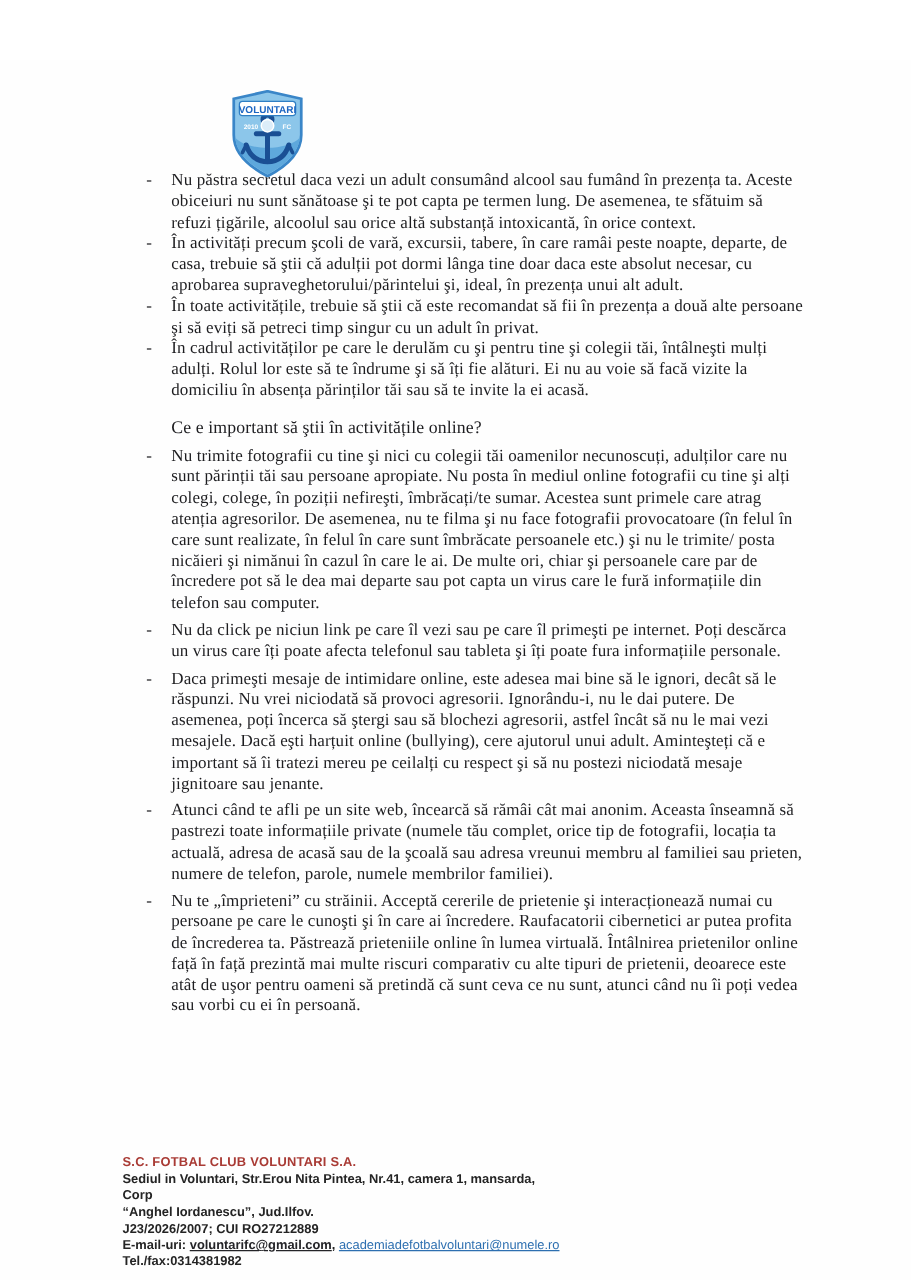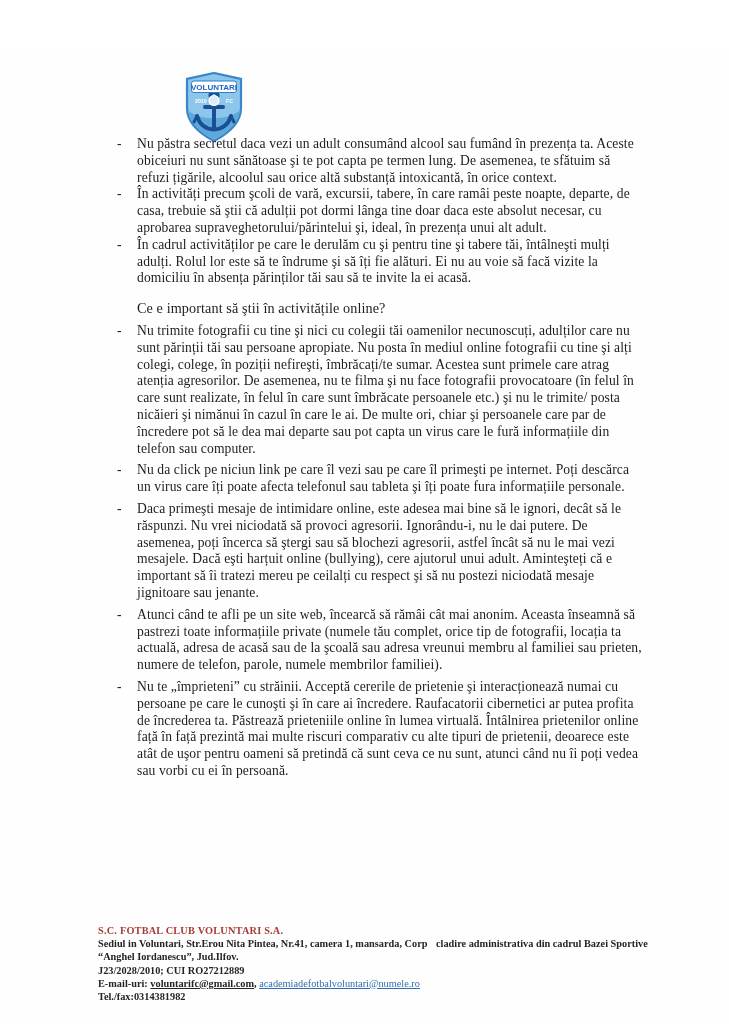--- a/index.html
+++ b/index.html
@@ -56,21 +56,21 @@
   }
   .closing {
     padding-left: 22px;
     margin-top: 13px;
   }
   .footer {
     position: absolute;
     left: 98px;
     top: 876px;
     width: 560px;
-    font-family: Liberation Serif, serif;
+    font-family: Liberation Sans, sans-serif;
     font-size: 10.3px;
     line-height: 13.2px;
     font-weight: bold;
     color: #242424;
   }
   .footer .company {
     color: #a93b35;
     letter-spacing: 0.2px;
   }
   .footer .addr-row {
@@ -125,43 +125,43 @@
     <circle cx="32" cy="28.5" r="5" fill="#dcedf9" stroke="#ffffff" stroke-width="1.2"></circle>
     <text x="13" y="31" font-family="Liberation Sans, sans-serif" font-size="5.2" font-weight="bold" fill="#ffffff">2010</text>
     <text x="44" y="31" font-family="Liberation Sans, sans-serif" font-size="5.2" font-weight="bold" fill="#ffffff">FC</text>
   </svg>
 
   <div class="content">
 
     <ul class="dash-list">
       <li><span>Nu păstra secretul daca vezi un adult consumând alcool sau fumând în prezența ta. Aceste obiceiuri nu sunt sănătoase şi te pot capta pe termen lung. De asemenea, te sfătuim să refuzi țigările, alcoolul sau orice altă substanță intoxicantă, în orice context.</span></li>
       <li><span>În activități precum şcoli de vară, excursii, tabere, în care ramâi peste noapte, departe, de casa, trebuie să ştii că adulții pot dormi lânga tine doar daca este absolut necesar, cu aprobarea supraveghetorului/părintelui şi, ideal, în prezența unui alt adult.</span></li>
-      <li><span>În cadrul activităților pe care le derulăm cu şi pentru tine şi tabere tăi, întâlneşti mulți adulți. Rolul lor este să te îndrume şi să îți fie alături. Ei nu au voie să facă vizite la domiciliu în absența părinților tăi sau să te invite la ei acasă.</span></li>
+      <li><span>În toate activitățile, trebuie să ştii că este recomandat să fii în prezența a două alte persoane şi să eviți să petreci timp singur cu un adult în privat.</span></li>
+      <li><span>În cadrul activităților pe care le derulăm cu şi pentru tine şi colegii tăi, întâlneşti mulți adulți. Rolul lor este să te îndrume şi să îți fie alături. Ei nu au voie să facă vizite la domiciliu în absența părinților tăi sau să te invite la ei acasă.</span></li>
     </ul>
 
     <div class="section-heading">Ce e important să ştii în activitățile online?</div>
 
     <ul class="dash-list spaced">
       <li><span>Nu trimite fotografii cu tine şi nici cu colegii tăi oamenilor necunoscuți, adulților care nu sunt părinții tăi sau persoane apropiate. Nu posta în mediul online fotografii cu tine şi alți colegi, colege, în poziții nefireşti, îmbrăcați/te sumar. Acestea sunt primele care atrag atenția agresorilor. De asemenea, nu te filma şi nu face fotografii provocatoare (în felul în care sunt realizate, în felul în care sunt îmbrăcate persoanele etc.) şi nu le trimite/ posta nicăieri şi nimănui în cazul în care le ai. De multe ori, chiar şi persoanele care par de încredere pot să le dea mai departe sau pot capta un virus care le fură informațiile din telefon sau computer.</span></li>
       <li><span>Nu da click pe niciun link pe care îl vezi sau pe care îl primeşti pe internet. Poți descărca un virus care îți poate afecta telefonul sau tableta şi îți poate fura informațiile personale.</span></li>
       <li><span>Daca primeşti mesaje de intimidare online, este adesea mai bine să le ignori, decât să le răspunzi. Nu vrei niciodată să provoci agresorii. Ignorându-i, nu le dai putere. De asemenea, poți încerca să ştergi sau să blochezi agresorii, astfel încât să nu le mai vezi mesajele. Dacă eşti harțuit online (bullying), cere ajutorul unui adult. Aminteşteți că e important să îi tratezi mereu pe ceilalți cu respect şi să nu postezi niciodată mesaje jignitoare sau jenante.</span></li>
       <li><span>Atunci când te afli pe un site web, încearcă să rămâi cât mai anonim. Aceasta înseamnă să pastrezi toate informațiile private (numele tău complet, orice tip de fotografii, locația ta actuală, adresa de acasă sau de la şcoală sau adresa vreunui membru al familiei sau prieten, numere de telefon, parole, numele membrilor familiei).</span></li>
       <li><span>Nu te „împrieteni” cu străinii. Acceptă cererile de prietenie şi interacționează numai cu persoane pe care le cunoşti şi în care ai încredere. Raufacatorii cibernetici ar putea profita de încrederea ta. Păstrează prieteniile online în lumea virtuală. Întâlnirea prietenilor online față în față prezintă mai multe riscuri comparativ cu alte tipuri de prietenii, deoarece este atât de uşor pentru oameni să pretindă că sunt ceva ce nu sunt, atunci când nu îi poți vedea sau vorbi cu ei în persoană.</span></li>
     </ul>
 
   </div>
 
   <div class="footer">
     <div class="company">S.C. FOTBAL CLUB VOLUNTARI S.A.</div>
     <div class="addr-row">
       <span class="addr-left">Sediul in Voluntari, Str.Erou Nita Pintea, Nr.41, camera 1, mansarda, Corp</span>
-      <span class="addr-right">cladire administrativa din cadrul Bazei Sportive</span>
     </div>
     <div>“Anghel Iordanescu”, Jud.Ilfov.</div>
-    <div>J23/2028/2010; CUI RO27212889</div>
+    <div>J23/2026/2007; CUI RO27212889</div>
     <div>
       <span>E-mail-uri:</span>
       <span> </span><span class="link link-dark">voluntarifc@gmail.com</span><span>, </span><span class="link link-blue">academiadefotbalvoluntari@numele.ro</span>
     </div>
     <div>Tel./fax:0314381982</div>
   </div>
 
   <div class="page-indicator">20/26</div>
   <div class="viewer-strip"></div>
 

